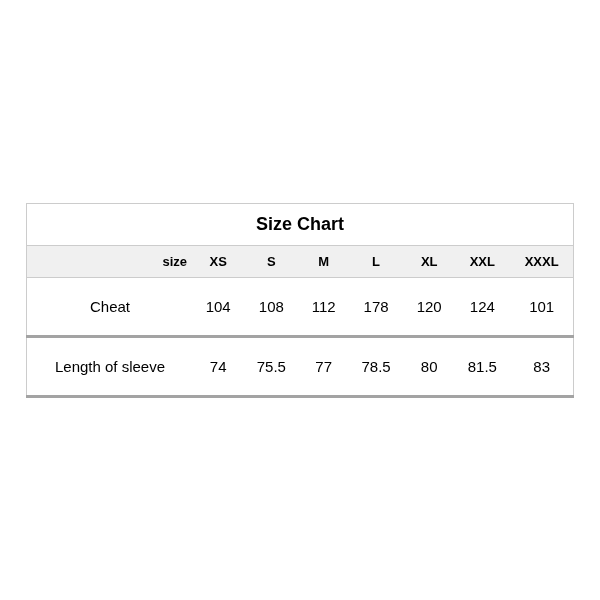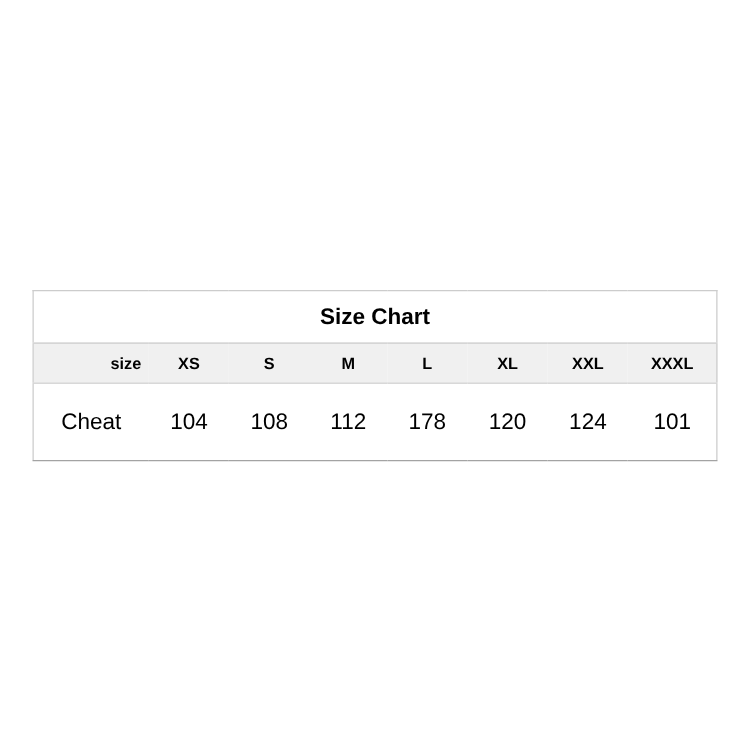--- a/index.html
+++ b/index.html
@@ -45,23 +45,23 @@
       background: #f0f0f0;
       border-bottom: 1px solid #cccccc;
     }
 
     .header-row td:first-child {
       text-align: right;
     }
 
     .data-row td {
       text-align: center;
-      font-size: 18px;
+      font-size: 15px;
       padding: 20px 6px;
-      border-bottom: 1px solid #a3a3a3;
+      border-bottom: 3px solid #a3a3a3;
     }
 
     .data-row td:first-child {
       text-align: center;
       font-weight: normal;
     }
 
     .data-row.even {
       background: #f9f9f9;
     }
@@ -92,15 +92,25 @@
     <tr class="data-row odd">
           <td>Cheat</td>
           <td>104</td>
           <td>108</td>
           <td>112</td>
           <td>178</td>
           <td>120</td>
           <td>124</td>
           <td>101</td>
         </tr>
+        <tr class="data-row odd">
+          <td>Length of sleeve</td>
+          <td>74</td>
+          <td>75.5</td>
+          <td>77</td>
+          <td>78.5</td>
+          <td>80</td>
+          <td>81.5</td>
+          <td>83</td>
+        </tr>
       </tbody>
   </table>
 </div>
 
 </body></html>

